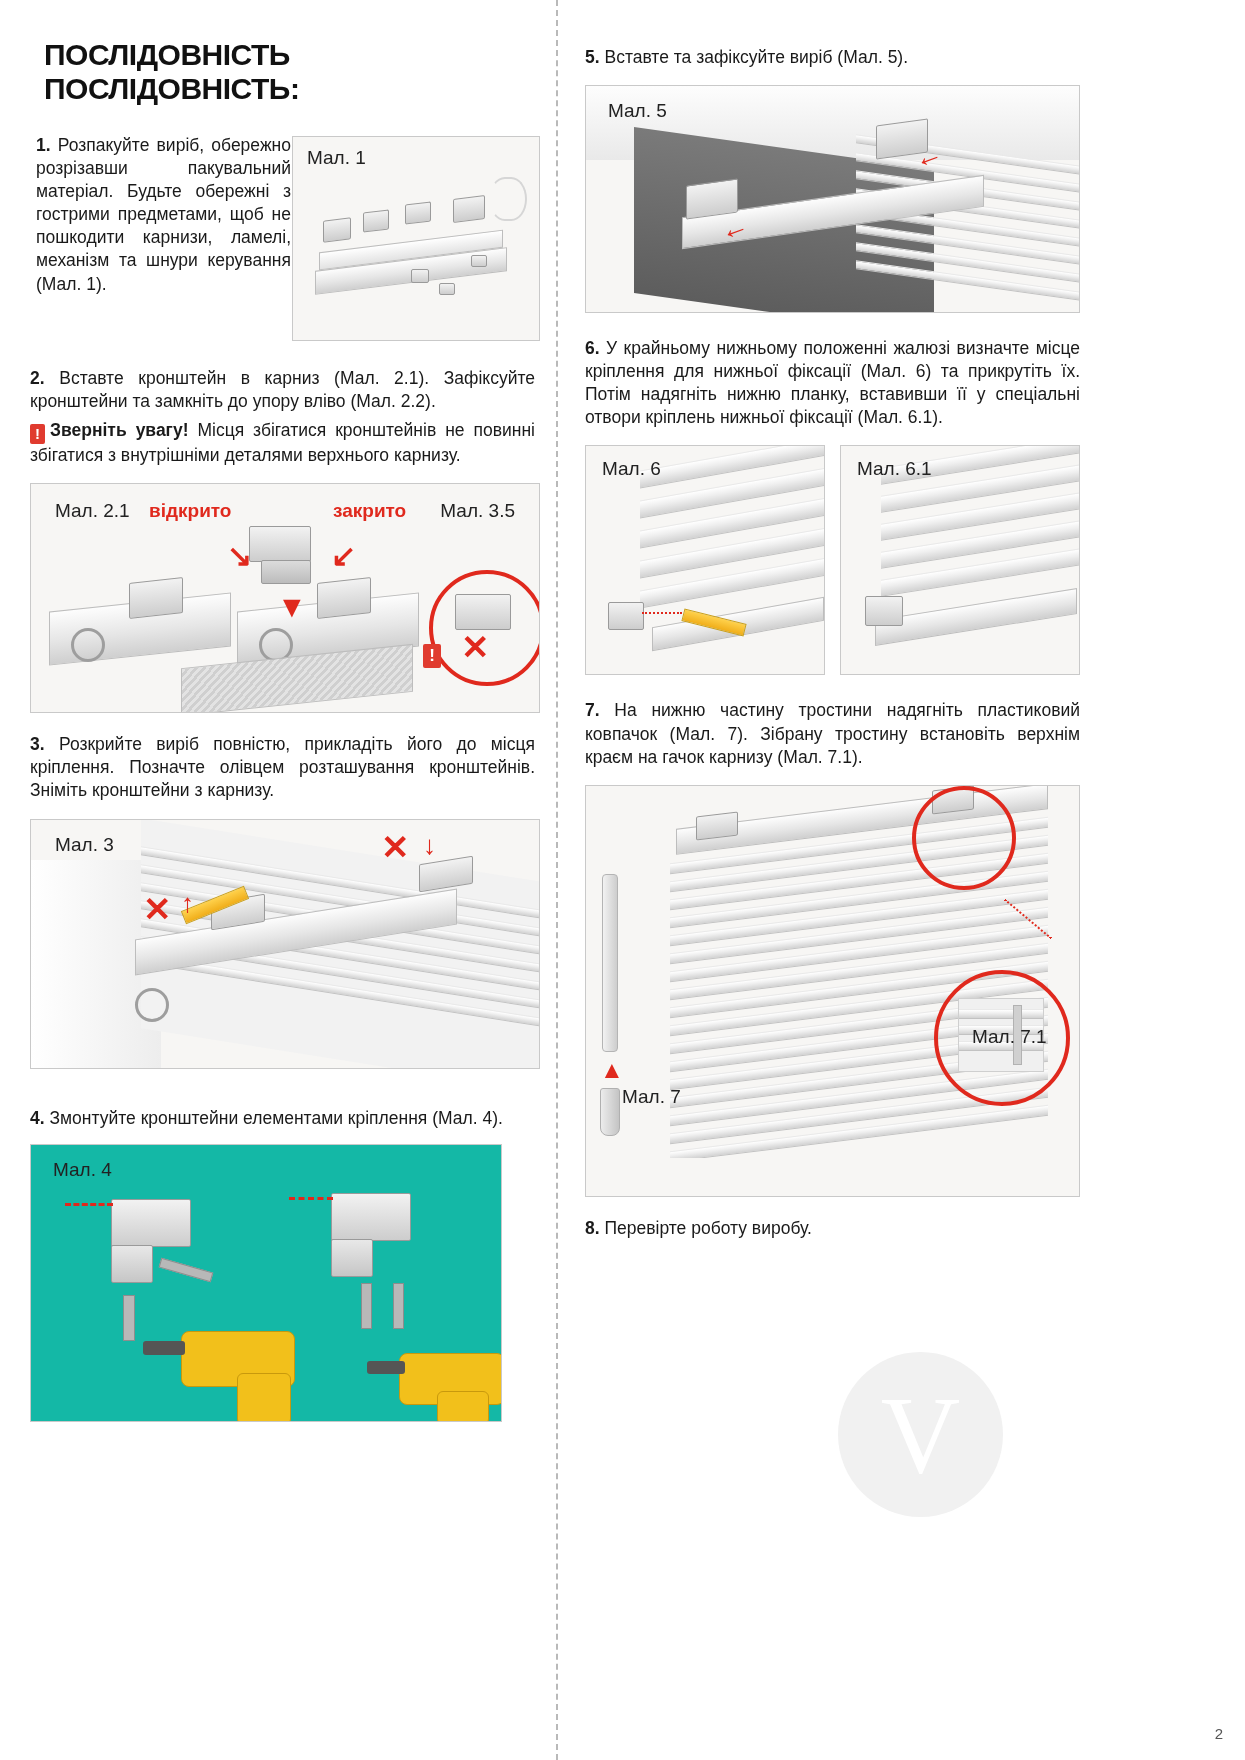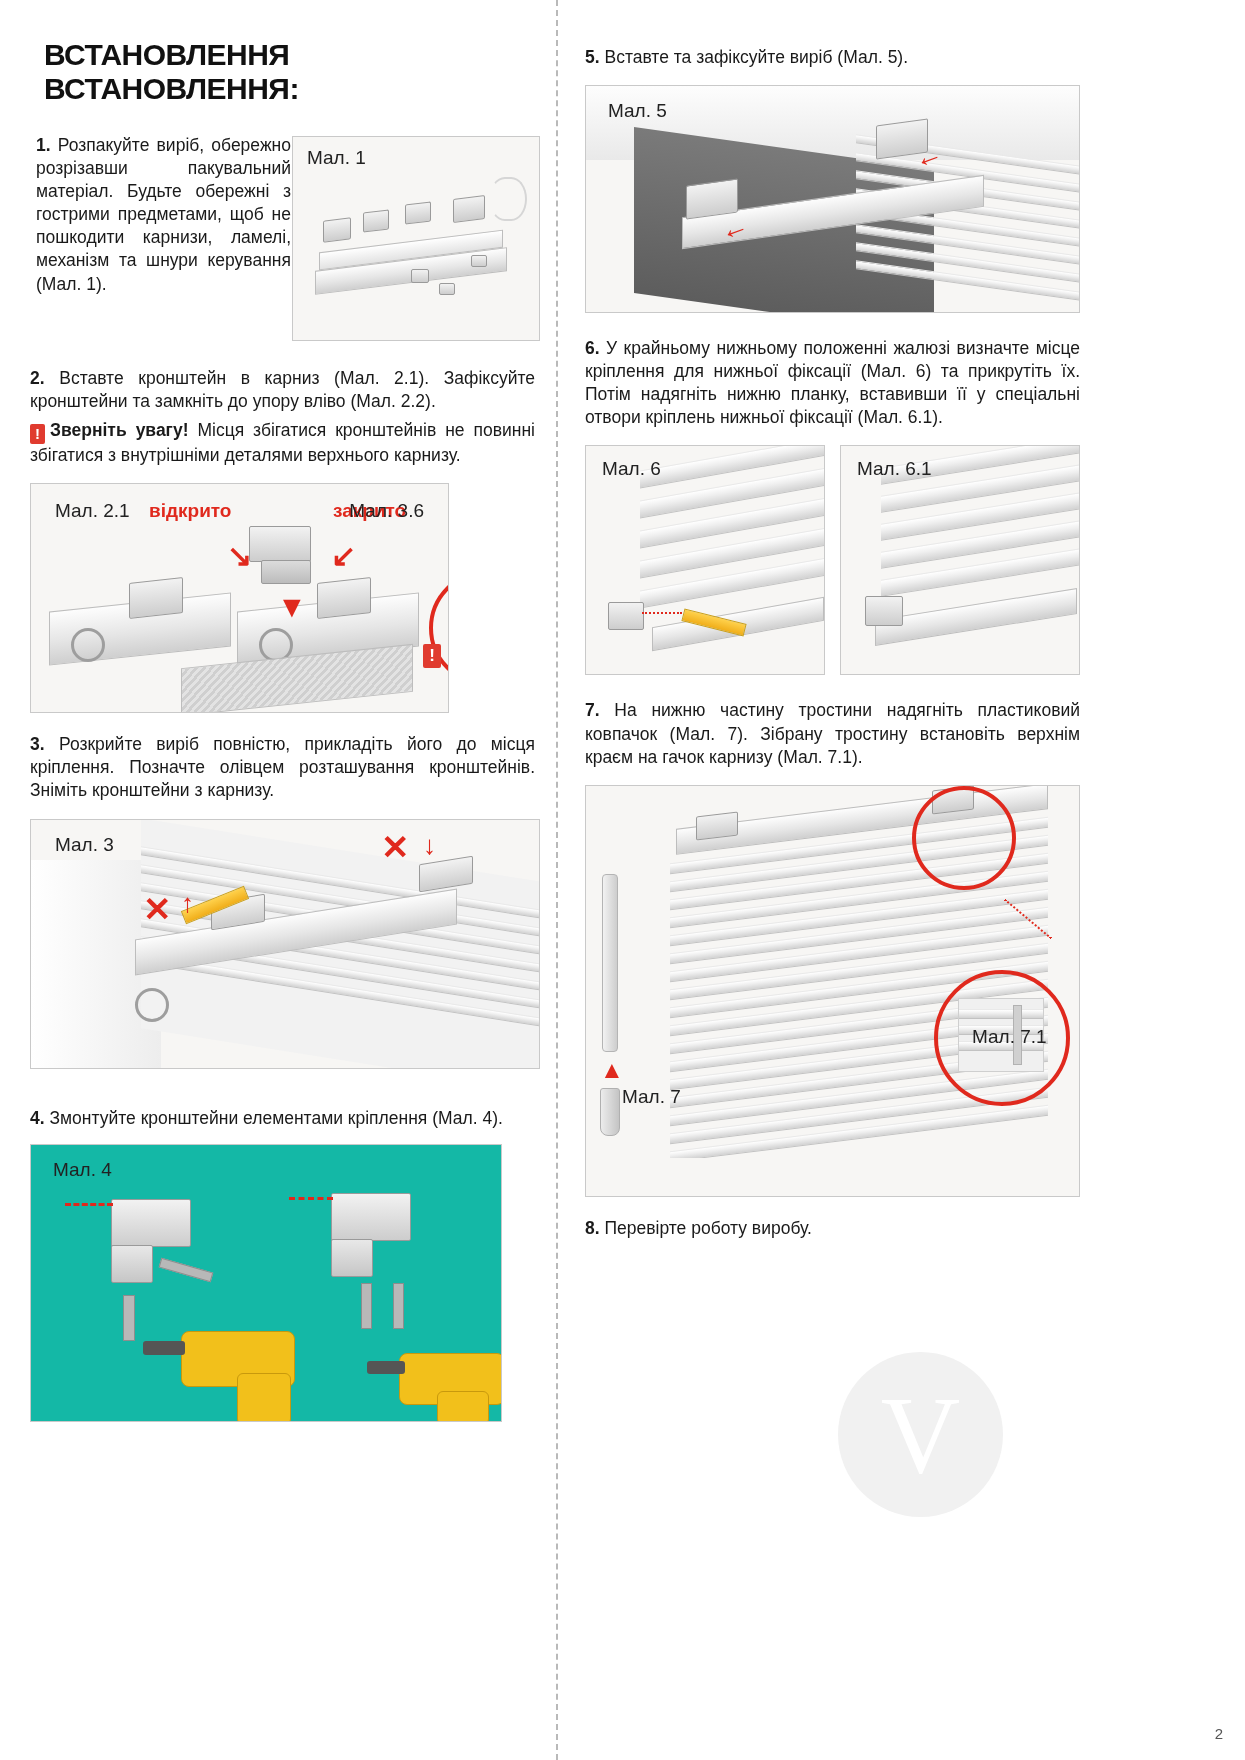--- a/index.html
+++ b/index.html
@@ -192,21 +192,21 @@
 </head>
 <body>
 
 <div class="page">
 
   <div class="watermark"></div>
   <div class="divider"></div>
 
   <div class="col col-left">
 
-    <h1 class="title">ВСТАНОВЛЕННЯ ВСТАНОВЛЕННЯ:</h1>
+    <h1 class="title">ПОСЛІДОВНІСТЬ ПОСЛІДОВНІСТЬ:</h1>
 
     <div style="position:relative; height:225px;">
       <p class="step" style="position:absolute; left:6px; top:0; width:255px;">
         <span class="num">1.</span>
         <span>Розпакуйте виріб, обережно розрізавши пакувальний матеріал. Будьте обережні з гострими предметами, щоб не пошкодити карнизи, ламелі, механізм та шнури керування (Мал. 1).</span>
       </p>
 
       <div class="fig" style="position:absolute; left:262px; top:2px; width:248px; height:205px;">
         <div class="fig-label" style="left:14px; top:10px;">Мал. 1</div>
 
@@ -227,23 +227,23 @@
       <p class="step" style="width:505px; margin-bottom:6px;">
         <span class="num">2.</span>
         <span>Вставте кронштейн в карниз (Мал. 2.1). Зафіксуйте кронштейни та замкніть до упору вліво (Мал. 2.2).</span>
       </p>
       <p class="step" style="width:505px;">
         <span class="warn">!</span><span class="warn-text">Зверніть увагу!</span>
         <span>Місця збігатися кронштейнів не повинні збігатися з внутрішніми деталями верхнього карнизу.</span>
       </p>
     </div>
 
-    <div class="fig" style="position:relative; margin-top:16px; width:419px; height:230px;">
+    <div class="fig" style="position:relative; margin-top:16px; width:510px; height:230px;">
       <div class="fig-label" style="left:24px; top:16px;">Мал. 2.1</div>
-      <div class="fig-label" style="right:24px; top:16px;">Мал. 3.6</div>
+      <div class="fig-label" style="right:24px; top:16px;">Мал. 3.5</div>
       <div class="red-label" style="left:118px; top:16px;">відкрито</div>
       <div class="red-label" style="left:302px; top:16px;">закрито</div>
 
       <div class="bracket" style="left:218px; top:42px; width:60px; height:34px;"></div>
       <div class="bracket" style="left:230px; top:76px; width:48px; height:22px; background:linear-gradient(180deg,#dcdcdc,#bcbcbc);"></div>
 
       <div class="rail" style="left:18px; top:118px; width:180px; height:52px; transform:skewY(-6deg);"></div>
       <div class="bracket" style="left:98px; top:96px; width:52px; height:34px; transform:skewY(-6deg);"></div>
       <div style="position:absolute; left:40px; top:144px; width:28px; height:28px; border:3px solid #9e9e9e; border-radius:50%;"></div>
 

